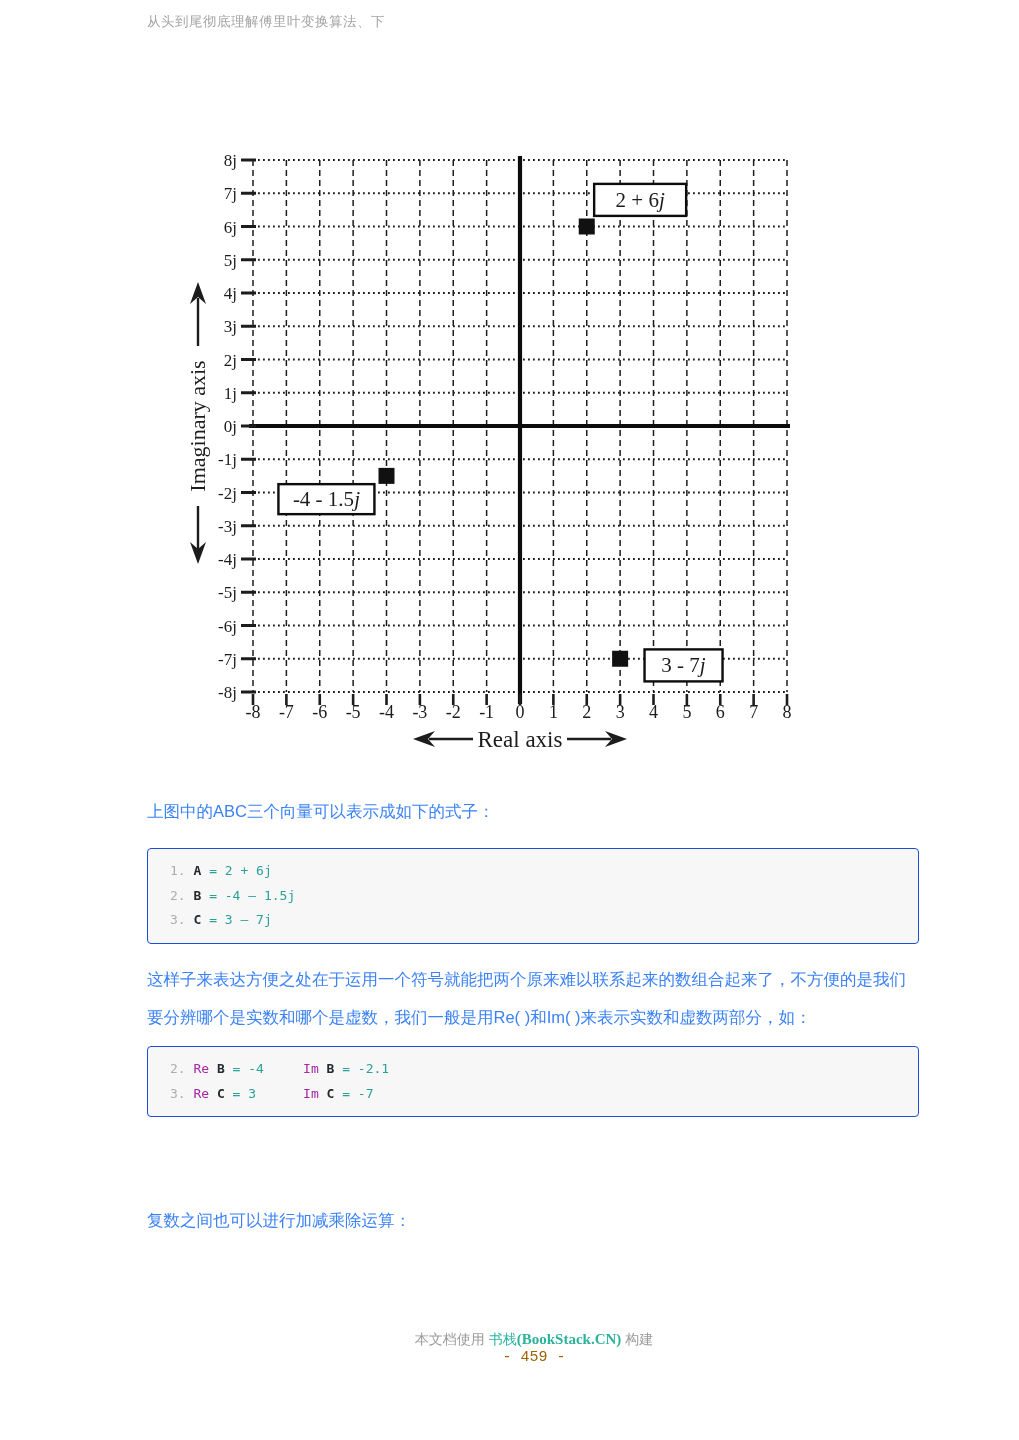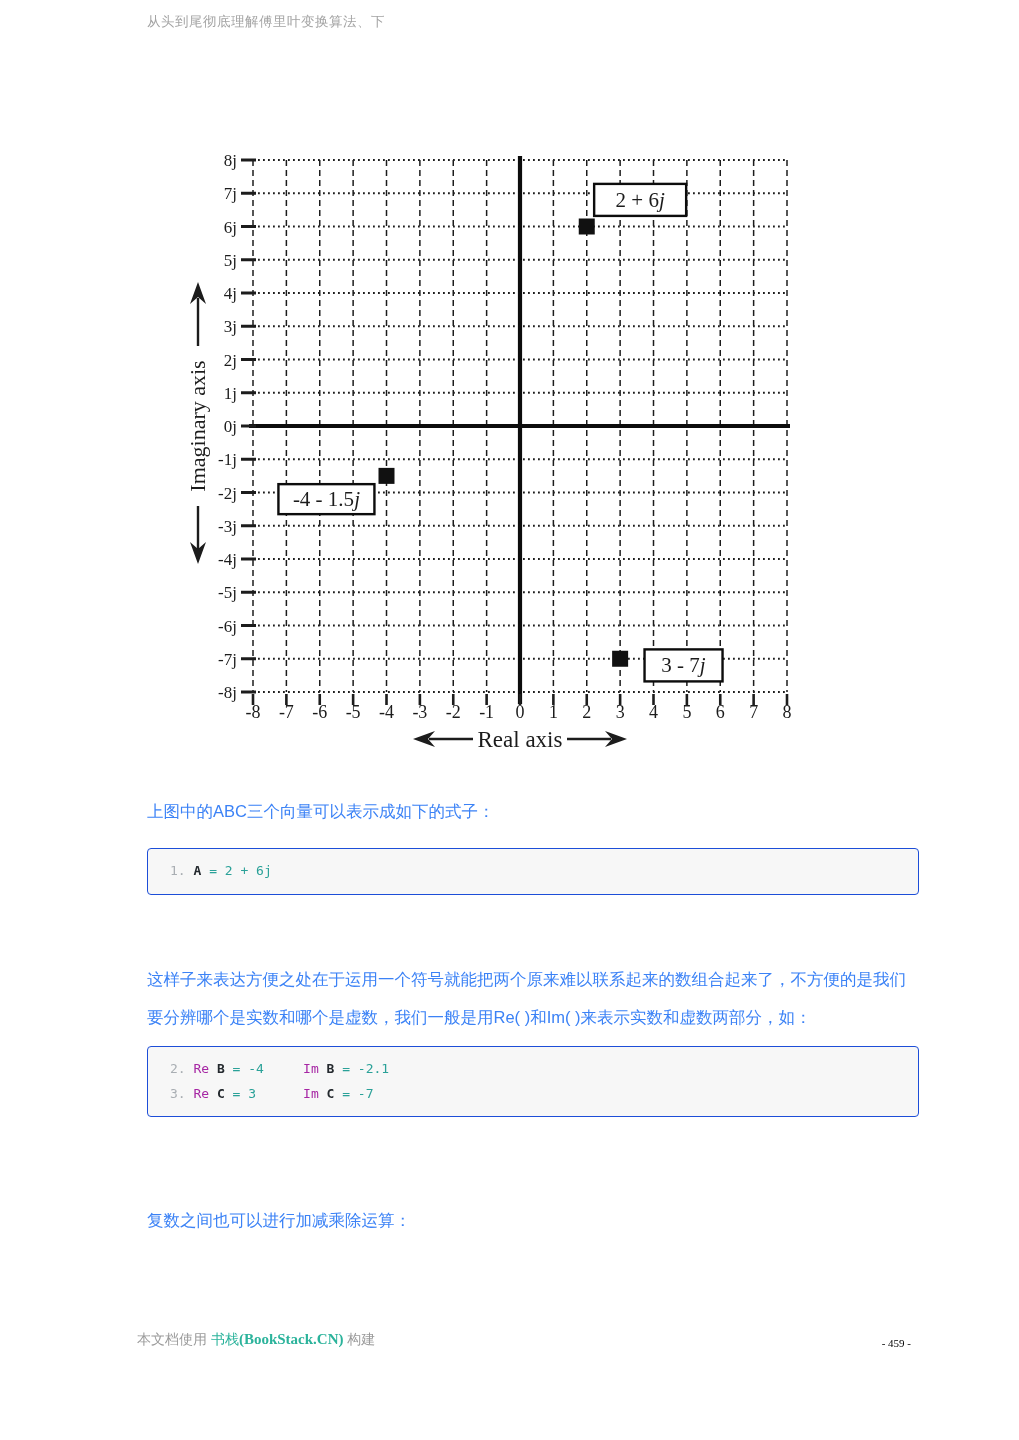--- a/index.html
+++ b/index.html
@@ -16,25 +16,25 @@
   .code-block{left:122px;width:772px;background:#f7f7f7;border:1px solid #1d4ed8;
       border-radius:4px;padding:10px 0 10px 22px;box-sizing:border-box;
       font-family:"DejaVu Sans Mono",monospace;font-size:13px;}
   #code-block-1{top:848px;}
   #code-block-2{top:1046px;}
   .code-line{white-space:pre;line-height:24.5px;}
   .ln{color:#a9aeb3;}
   .cv{color:#24292e;font-weight:bold;}
   .ct{color:#2aa198;}
   .ck{color:#a626a4;}
-  #doc-footer{top:1331px;left:112px;width:774px;display:flex;justify-content:space-between;
-      align-items:flex-end;font-size:14px;color:#9a9a9a;}
+  #doc-footer{top:1331px;left:122px;width:774px;display:flex;justify-content:space-between;
+      align-items:center;font-size:14px;color:#9a9a9a;flex-direction:column;}
   .brand{color:#2bb39b;}
   .brand-domain{color:#2bb39b;font-family:"Liberation Serif",serif;font-weight:bold;font-size:15px;}
-  #page-number{color:#000000;font-family:Liberation Serif, serif;font-size:11px;}
+  #page-number{color:#a16207;font-family:Liberation Mono, monospace;font-size:15px;}
 </style>
 </head>
 <body>
 
 <div id="page">
 
   <div class="abs" id="doc-header">从头到尾彻底理解傅里叶变换算法、下</div>
 
   <div class="abs" id="chart-wrap">
     <svg id="chart-svg" width="640" height="620" viewBox="0 0 640 620">
@@ -184,20 +184,22 @@
         <line x1="382" y1="589" x2="426" y2="589" stroke="#1c1c1c" stroke-width="2.4"></line>
         <polygon points="442,589 420,581 427,589 420,597" fill="#1c1c1c"></polygon>
       </g>
     </svg>
   </div>
 
   <div class="abs para" id="para-1">上图中的ABC三个向量可以表示成如下的式子：</div>
 
   <div class="abs code-block" id="code-block-1">
     <div class="code-line"><span class="ln">1. </span><span class="cv">A</span><span class="ct"> = 2 + 6j</span></div>
+    <div class="code-line"><span class="ln">2. </span><span class="cv">B</span><span class="ct"> = -4 – 1.5j</span></div>
+    <div class="code-line"><span class="ln">3. </span><span class="cv">C</span><span class="ct"> = 3 – 7j</span></div>
   </div>
 
   <div class="abs para" id="para-2">这样子来表达方便之处在于运用一个符号就能把两个原来难以联系起来的数组合起来了，不方便的是我们要分辨哪个是实数和哪个是虚数，我们一般是用Re( )和Im( )来表示实数和虚数两部分，如：</div>
 
   <div class="abs code-block" id="code-block-2">
     <div class="code-line"><span class="ln">2. </span><span class="ck">Re </span><span class="cv">B</span><span class="ct"> = -4     </span><span class="ck">Im </span><span class="cv">B</span><span class="ct"> = -2.1</span></div>
     <div class="code-line"><span class="ln">3. </span><span class="ck">Re </span><span class="cv">C</span><span class="ct"> = 3      </span><span class="ck">Im </span><span class="cv">C</span><span class="ct"> = -7</span></div>
   </div>
 
   <div class="abs para" id="para-3">复数之间也可以进行加减乘除运算：</div>

